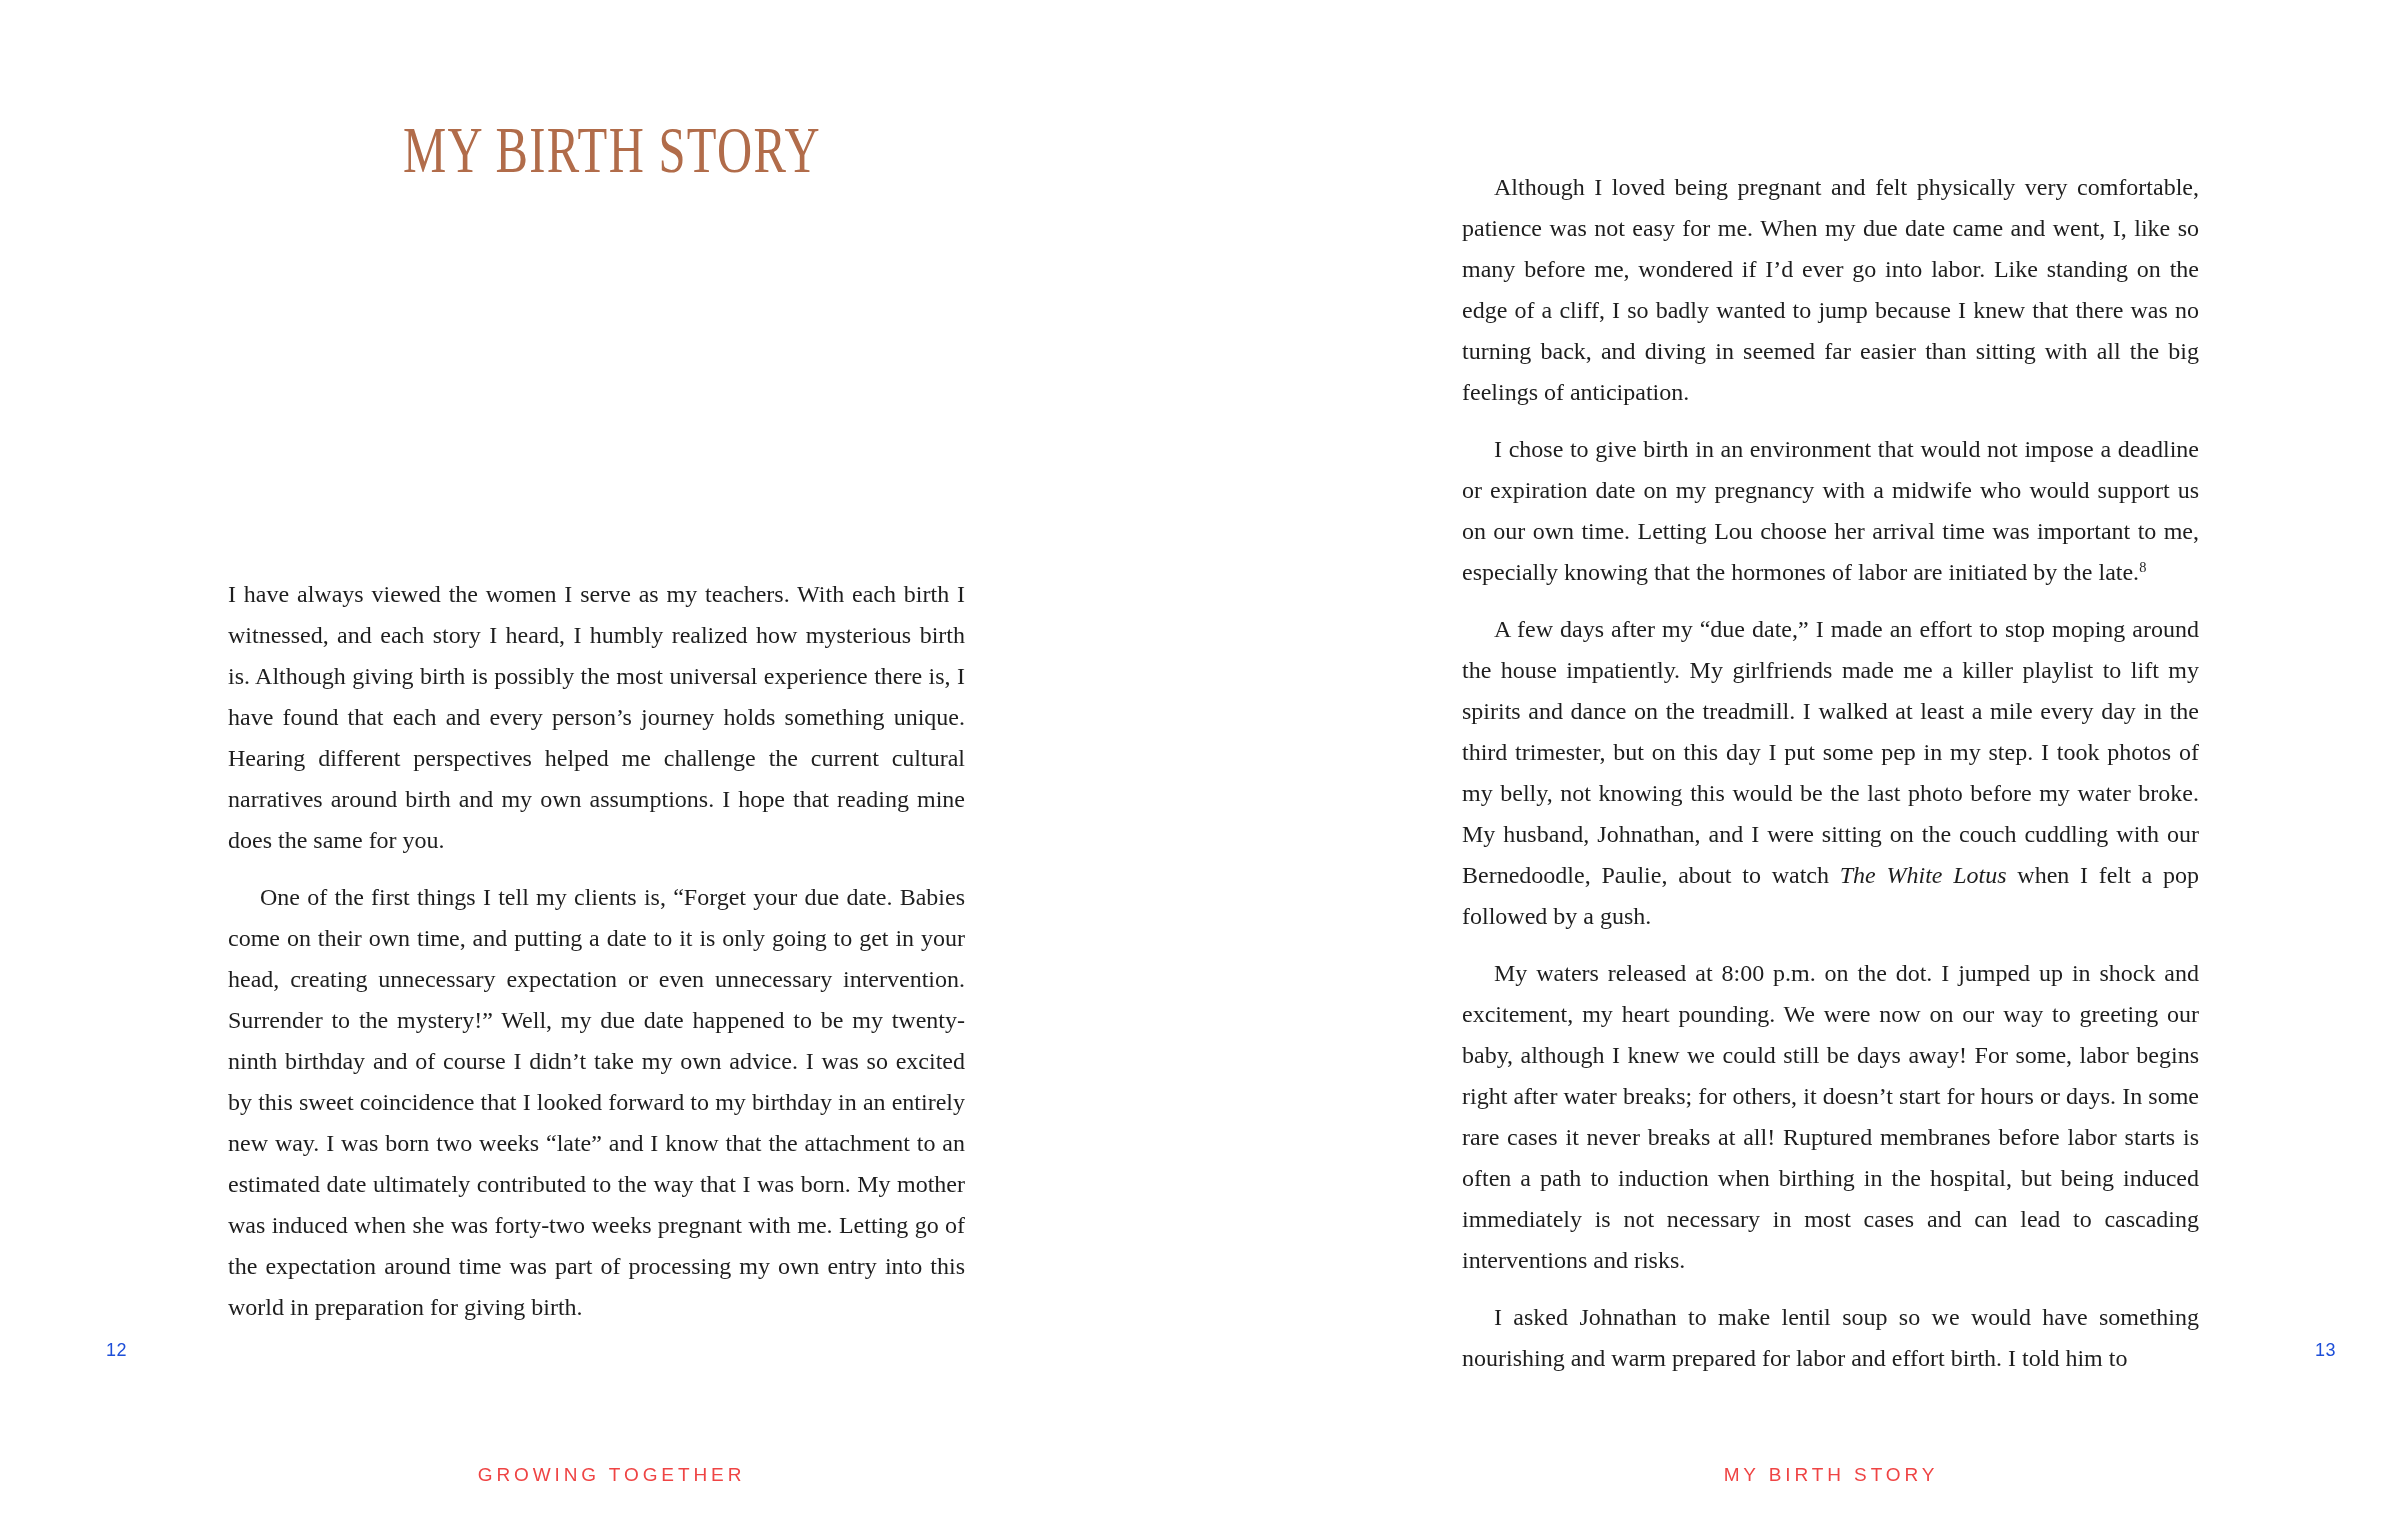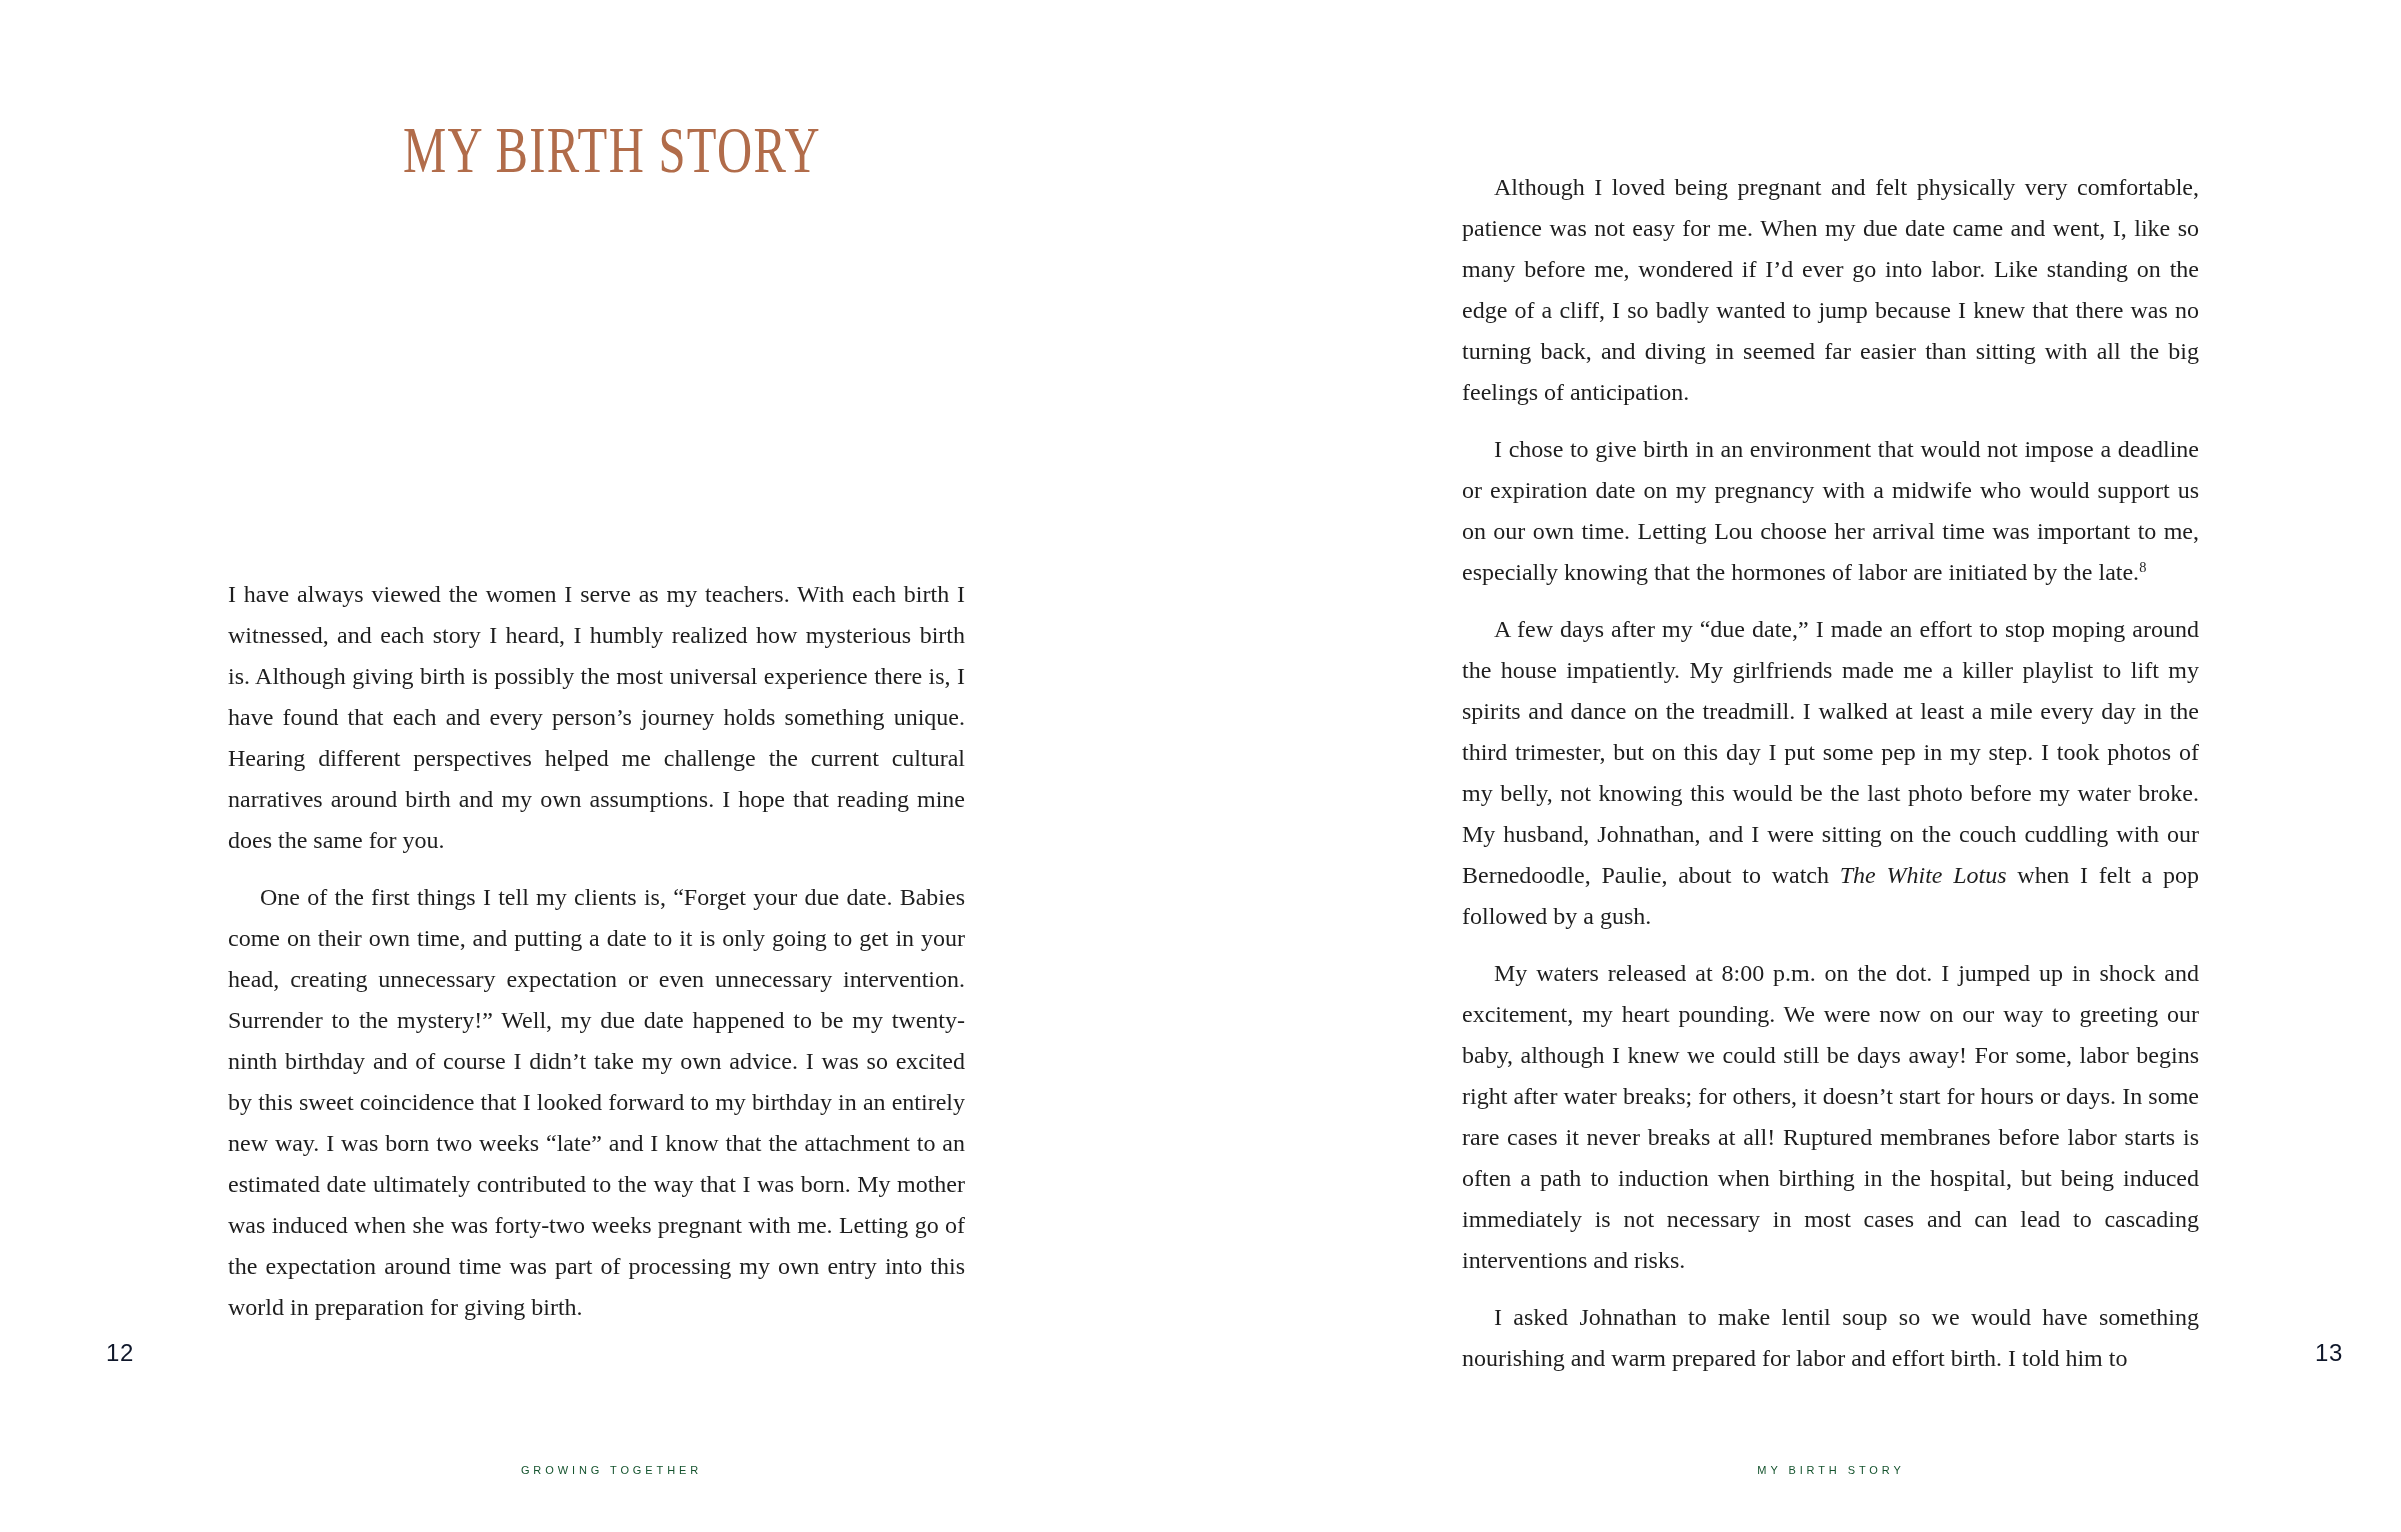--- a/index.html
+++ b/index.html
@@ -64,38 +64,38 @@
     position: relative;
     top: -0.55em;
     vertical-align: baseline;
   }
 
   
   .page-number {
     position: absolute;
     top: 1341px;
     font-family: "Liberation Sans", sans-serif;
-    font-size: 24px;
+    font-size: 18px;
     line-height: 1;
     letter-spacing: 0.6px;
-    color: #0f172a;
+    color: #1d4ed8;
   }
   #pn-left  { left: 106px; }
   #pn-right { left: 2315px; }
 
   
   .running-footer {
     position: absolute;
     top: 1465px;
     text-align: center;
     font-family: "Liberation Sans", sans-serif;
-    font-size: 11px;
+    font-size: 19px;
     line-height: 1;
     letter-spacing: 3.9px;
-    color: #14532d;
+    color: #ef4444;
   }
   #footer-left  { left: 227px;  width: 769px; }
   #footer-right { left: 1446px; width: 770px; }
 </style>
 </head>
 <body>
 
 <main>
 
   <section>

